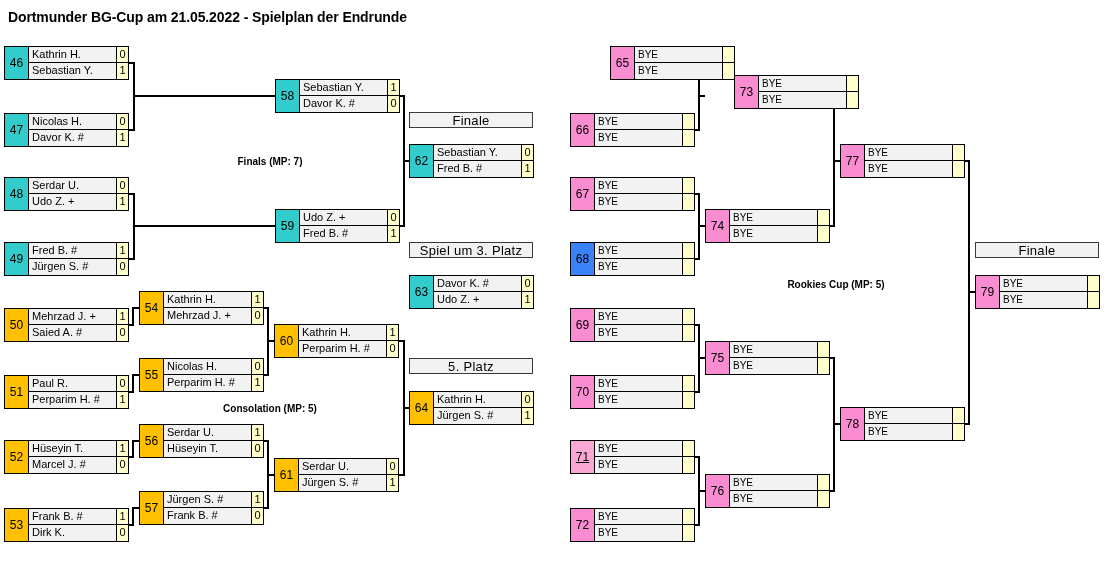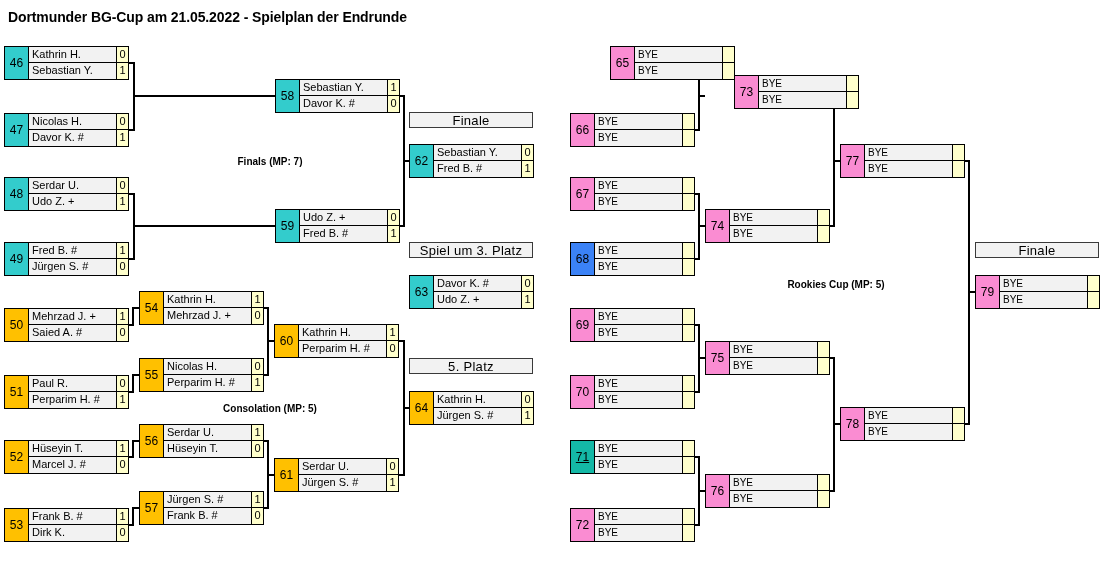--- a/index.html
+++ b/index.html
@@ -329,21 +329,21 @@
       <div class="row r0">
         <div class="name">BYE</div>
         <div class="score"></div>
       </div>
       <div class="row r1">
         <div class="name">BYE</div>
         <div class="score"></div>
       </div>
     </div>
     <div class="match rookie" style="left: 570px; top: 440px;">
-      <div class="num" style="background: #14b8a6; text-decoration: underline;">71</div>
+      <div class="num" style="background: #f9a8d4; text-decoration: underline;">71</div>
       <div class="row r0">
         <div class="name">BYE</div>
         <div class="score"></div>
       </div>
       <div class="row r1">
         <div class="name">BYE</div>
         <div class="score"></div>
       </div>
     </div>
     <div class="match rookie" style="left: 570px; top: 508px;">

